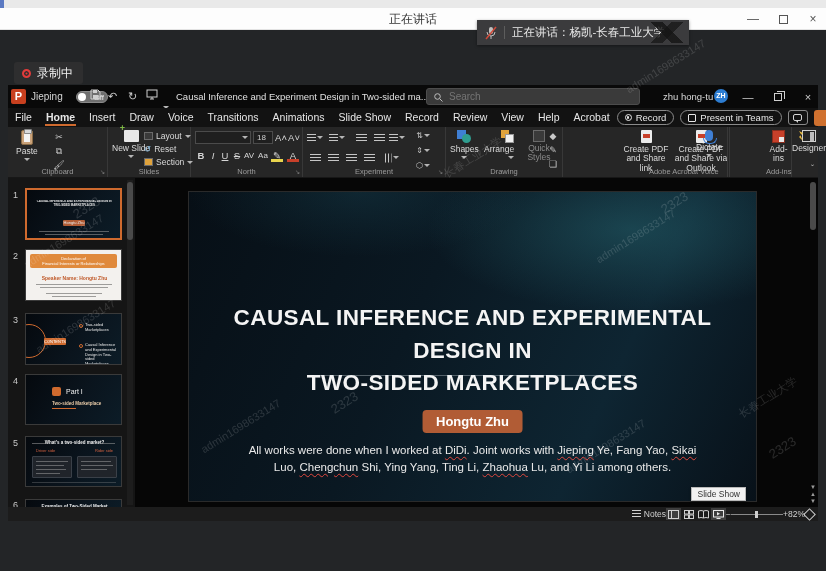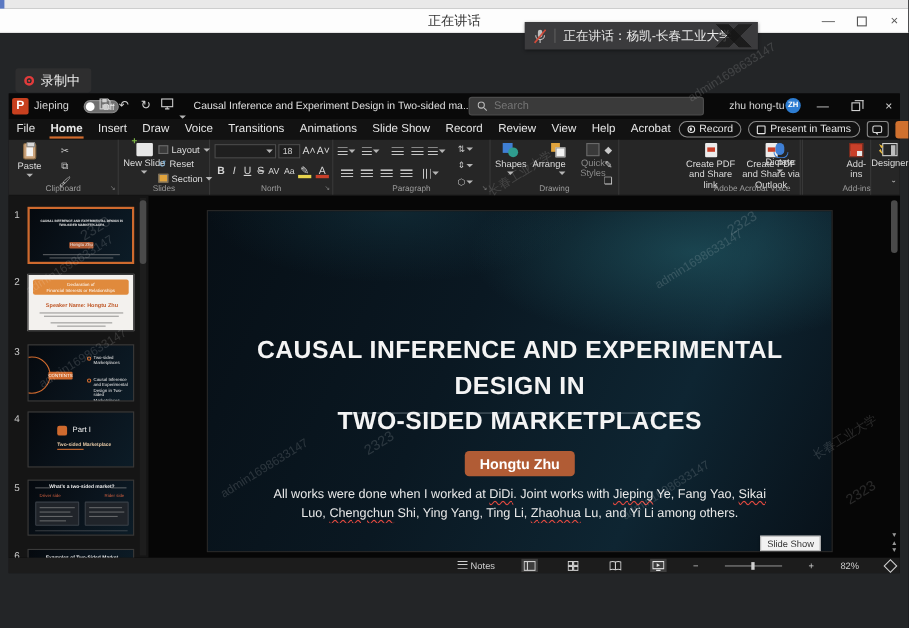--- a/index.html
+++ b/index.html
@@ -150,21 +150,21 @@
 
   
   .v-scroll { position:absolute; right:1px; top:0; width:8px; height:329px; }
   .v-thumb { position:absolute; left:1px; top:4px; width:6px; height:48px; background:#4a4a4a; border-radius:3px; }
   .v-arrows { position:absolute; left:0; bottom:3px; width:8px; display:flex; flex-direction:column; align-items:center; gap:1px; color:#9a9a9a; font-size:6px; line-height:1; }
 
   
   .ppt-status { left:0; top:422px; width:810px; height:14px; background:#1c1c1c; display:flex; align-items:center; font-size:8.5px; color:#cfcfcf; }
   .st-item { white-space:nowrap; }
   .st-left { display:flex; gap:0; align-items:center; }
-  .st-right { margin-left:auto; display:flex; align-items:center; gap:24px; padding-right:4px;justify-content:flex-end; }
+  .st-right { margin-left:auto; display:flex; align-items:center; gap:0; padding-right:4px;justify-content:flex-end; }
   .notes-ico { display:inline-block; width:9px; height:7px; background:repeating-linear-gradient(to bottom,#cfcfcf 0 1px,transparent 1px 3px); margin-right:3px; }
   .vicon { width:15px; height:12px; display:flex; align-items:center; justify-content:center; }
   .vicon.hl { background:#3d3d3d; }
   .zoom-track { width:52px; height:1px; background:#8a8a8a; position:relative; }
   .zoom-thumb { position:absolute; left:24px; top:-3px; width:3px; height:7px; background:#cfcfcf; }
   .fit-ico { width:9px; height:9px; border:1px solid #cfcfcf; transform:rotate(45deg); }
 
   
   .wm { position:absolute; color:rgba(255,255,255,.14); font-size:11px; transform:rotate(-32deg); white-space:nowrap; pointer-events:none; z-index:50; }
   .wm.big { font-size:13px; }
@@ -385,21 +385,21 @@
             <span class="caret"></span>
           </span>
         <span class="pbtn" style="left:112px; top:17px;">
             <span style="color:#c9c9c9;font-size:8px;">⇕</span>
             <span class="caret"></span>
           </span>
         <span class="pbtn" style="left:112px; top:32px;">
             <span style="color:#c9c9c9;font-size:8px;">⬡</span>
             <span class="caret"></span>
           </span>
-        <span class="rg-label">Paragraph</span>
+        <span class="rg-label">Experiment</span>
         <span class="launcher">↘</span>
       </div>
 
       <div class="rgroup" style="left:438px; width:117px;">
         <div class="bigbtn" style="left:4px;">
           <span class="shapes-ico"></span>
           <span>Shapes</span>
             <span class="caret"></span>
         </div>
         <div class="bigbtn" style="left:38px;align-items:flex-end;">

